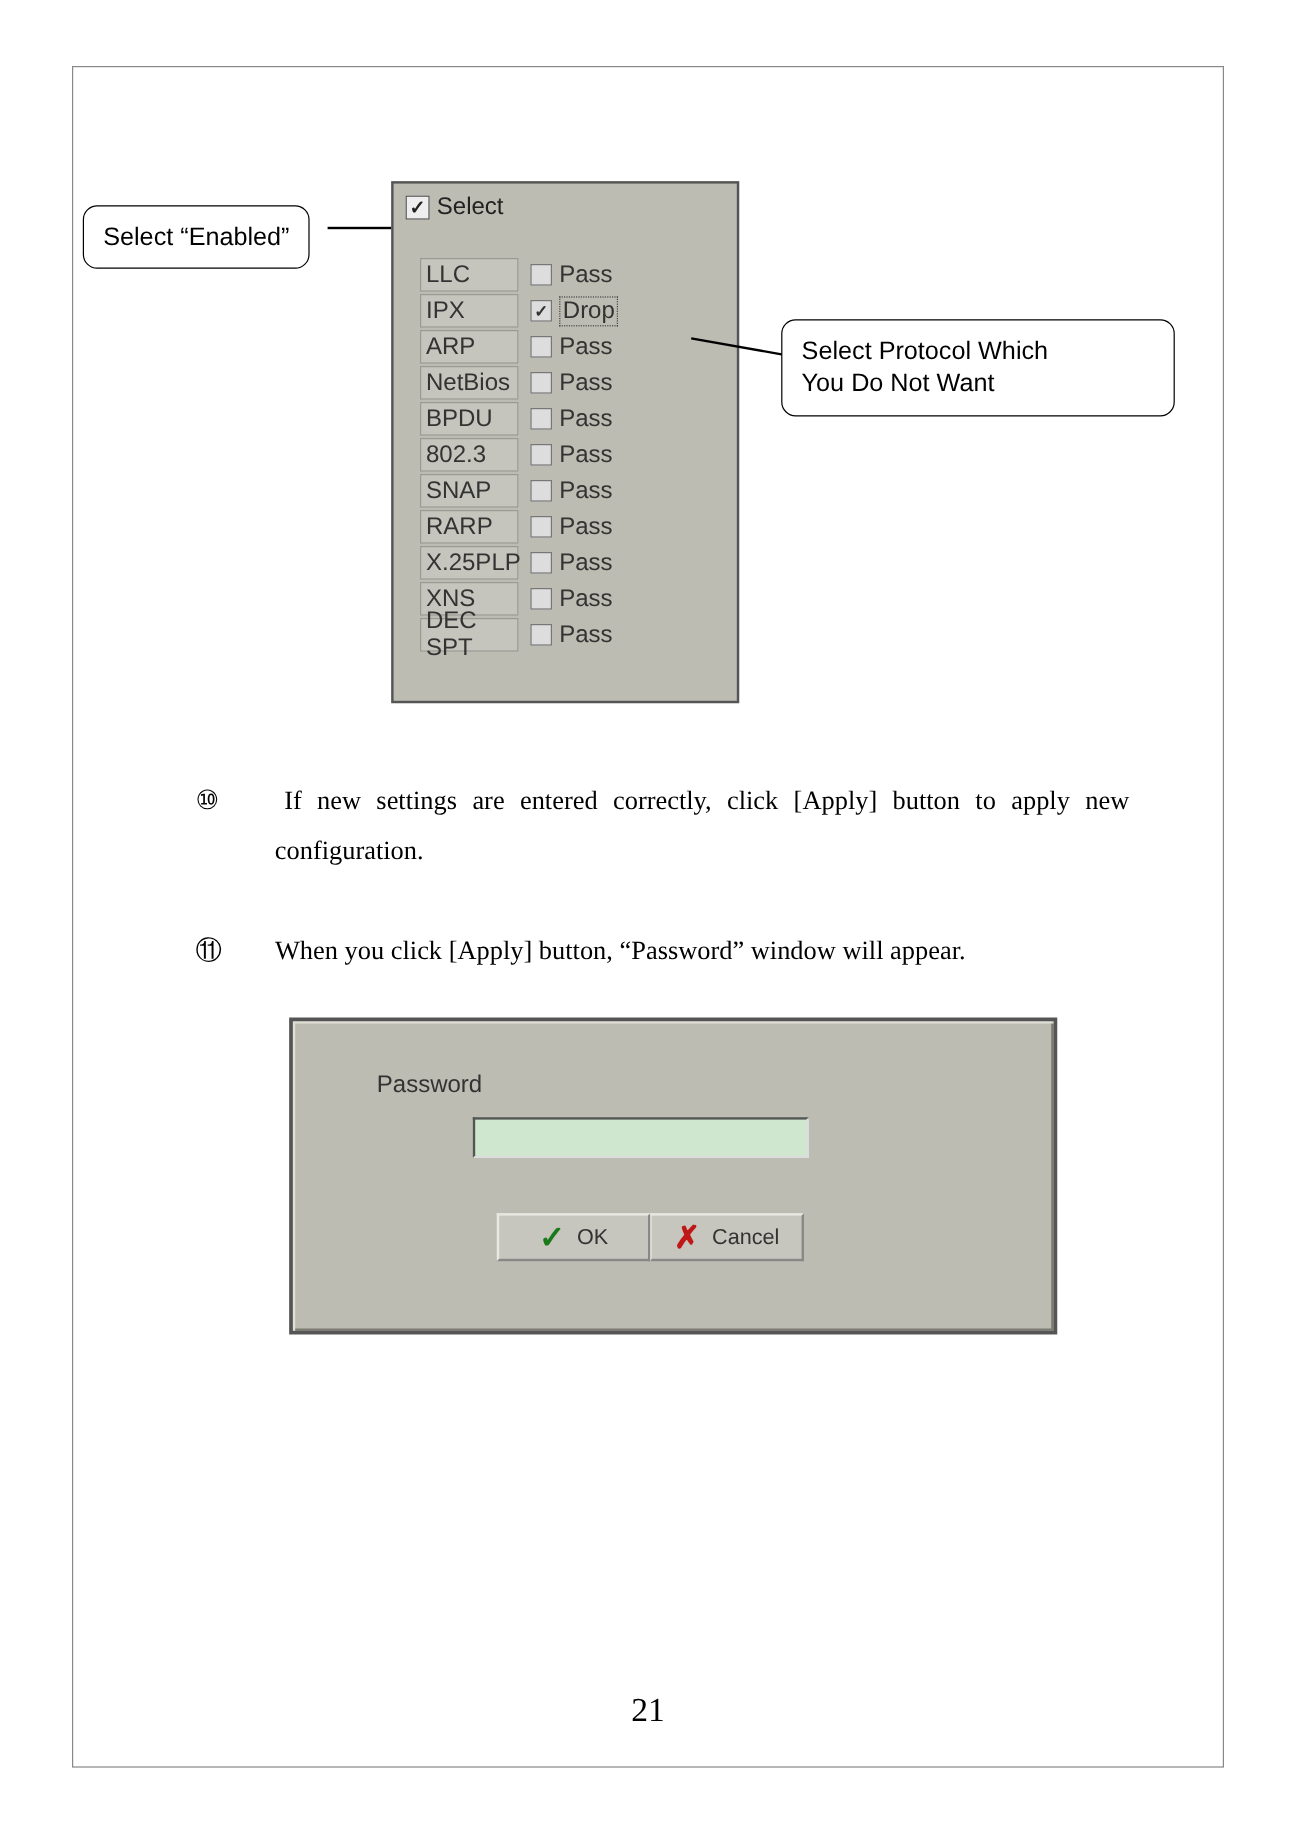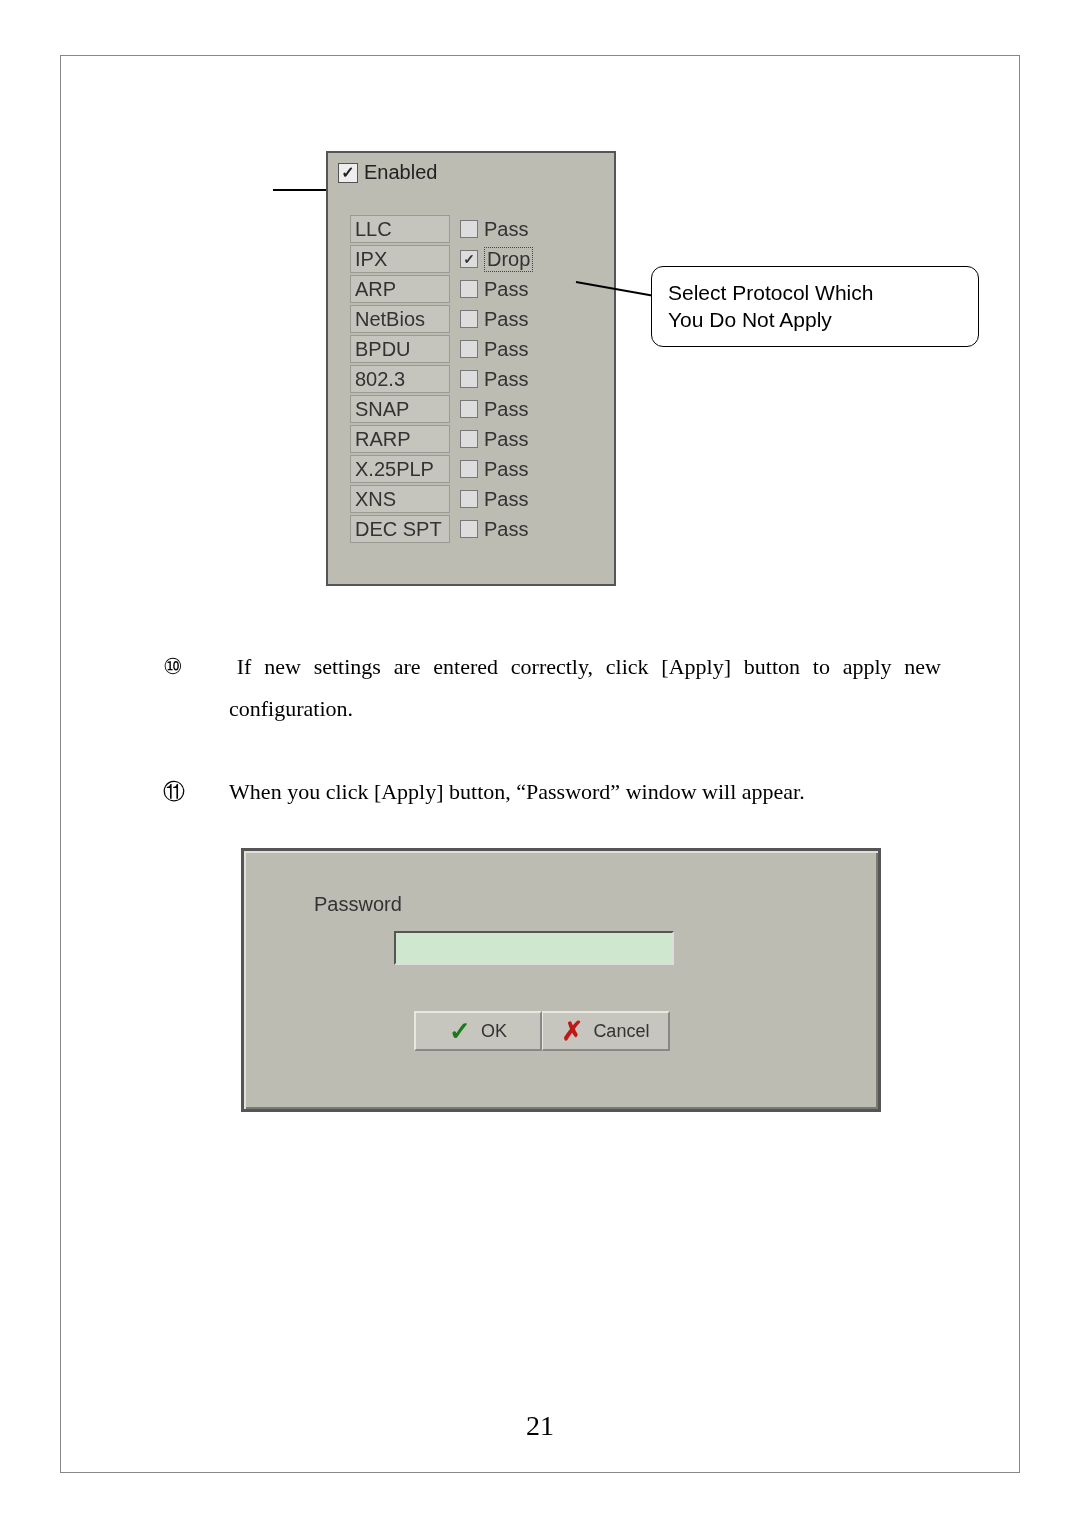--- a/index.html
+++ b/index.html
@@ -50,21 +50,21 @@
     }
     .proto-row {
       display: flex;
       align-items: center;
       height: 30px;
       font-family: Arial, sans-serif;
       font-size: 20px;
       color: #333;
     }
     .proto-label {
-      width: 100px;
+      width: 82px;
       background: #c5c5bd;
       border: 1px solid #9a9a92;
       padding: 0 4px;
       height: 28px;
       display: flex;
       align-items: center;
     }
     .proto-cb {
       width: 18px;
       height: 18px;
@@ -215,28 +215,31 @@
       font-family: "Times New Roman", serif;
     }
   </style>
 </head>
 <body>
 
 <div class="page">
 
   <div class="figure-area">
 
+    <div class="callout callout-left">
+      <span>Select “Enabled”</span>
+    </div>
     <div class="connector-left"></div>
 
     <div class="protocol-box">
       <div class="enabled-row">
         <span class="cb-big">
           <span>✓</span>
         </span>
-        <span>Enabled</span>
+        <span>Select</span>
       </div>
       <div class="proto-table" id="proto-table">
           <div class="proto-row">
             <span class="proto-label">LLC</span>
             <span class="proto-cb"></span>
             <span class="proto-action">Pass</span>
           </div>
           <div class="proto-row">
             <span class="proto-label">IPX</span>
             <span class="proto-cb">✓</span>
@@ -286,21 +289,21 @@
             <span class="proto-label">DEC SPT</span>
             <span class="proto-cb"></span>
             <span class="proto-action">Pass</span>
           </div>
         </div>
     </div>
 
     <div class="connector-right"></div>
     <div class="callout callout-right">
       <div>Select Protocol Which</div>
-      <div>You Do Not Apply</div>
+      <div>You Do Not Want</div>
     </div>
 
   </div>
 
   <div class="body-text item-10">
     <p>
       <span class="circ-num">⑩</span>
       <span>If new settings are entered correctly, click [Apply] button to apply new configuration.</span>
     </p>
   </div>

